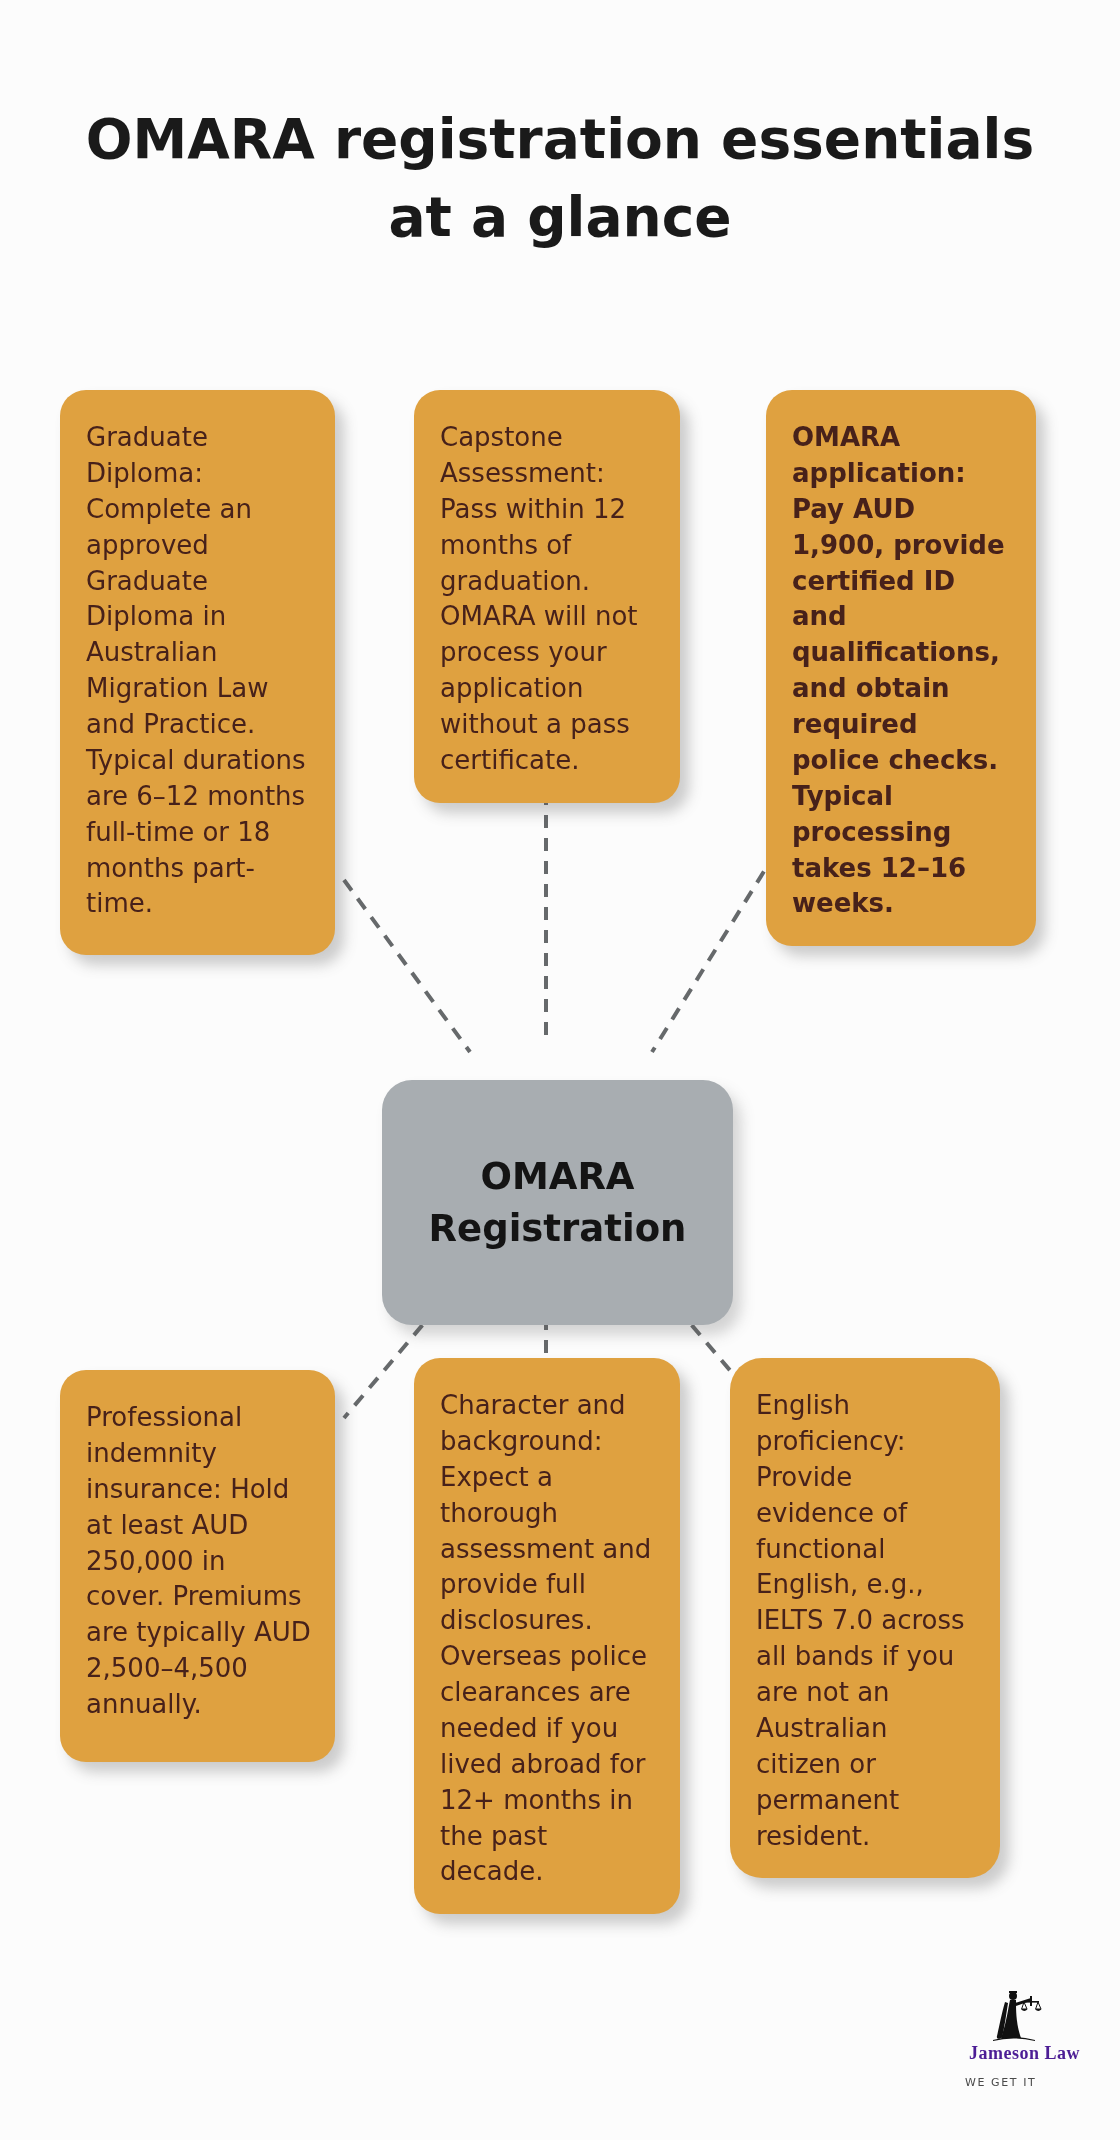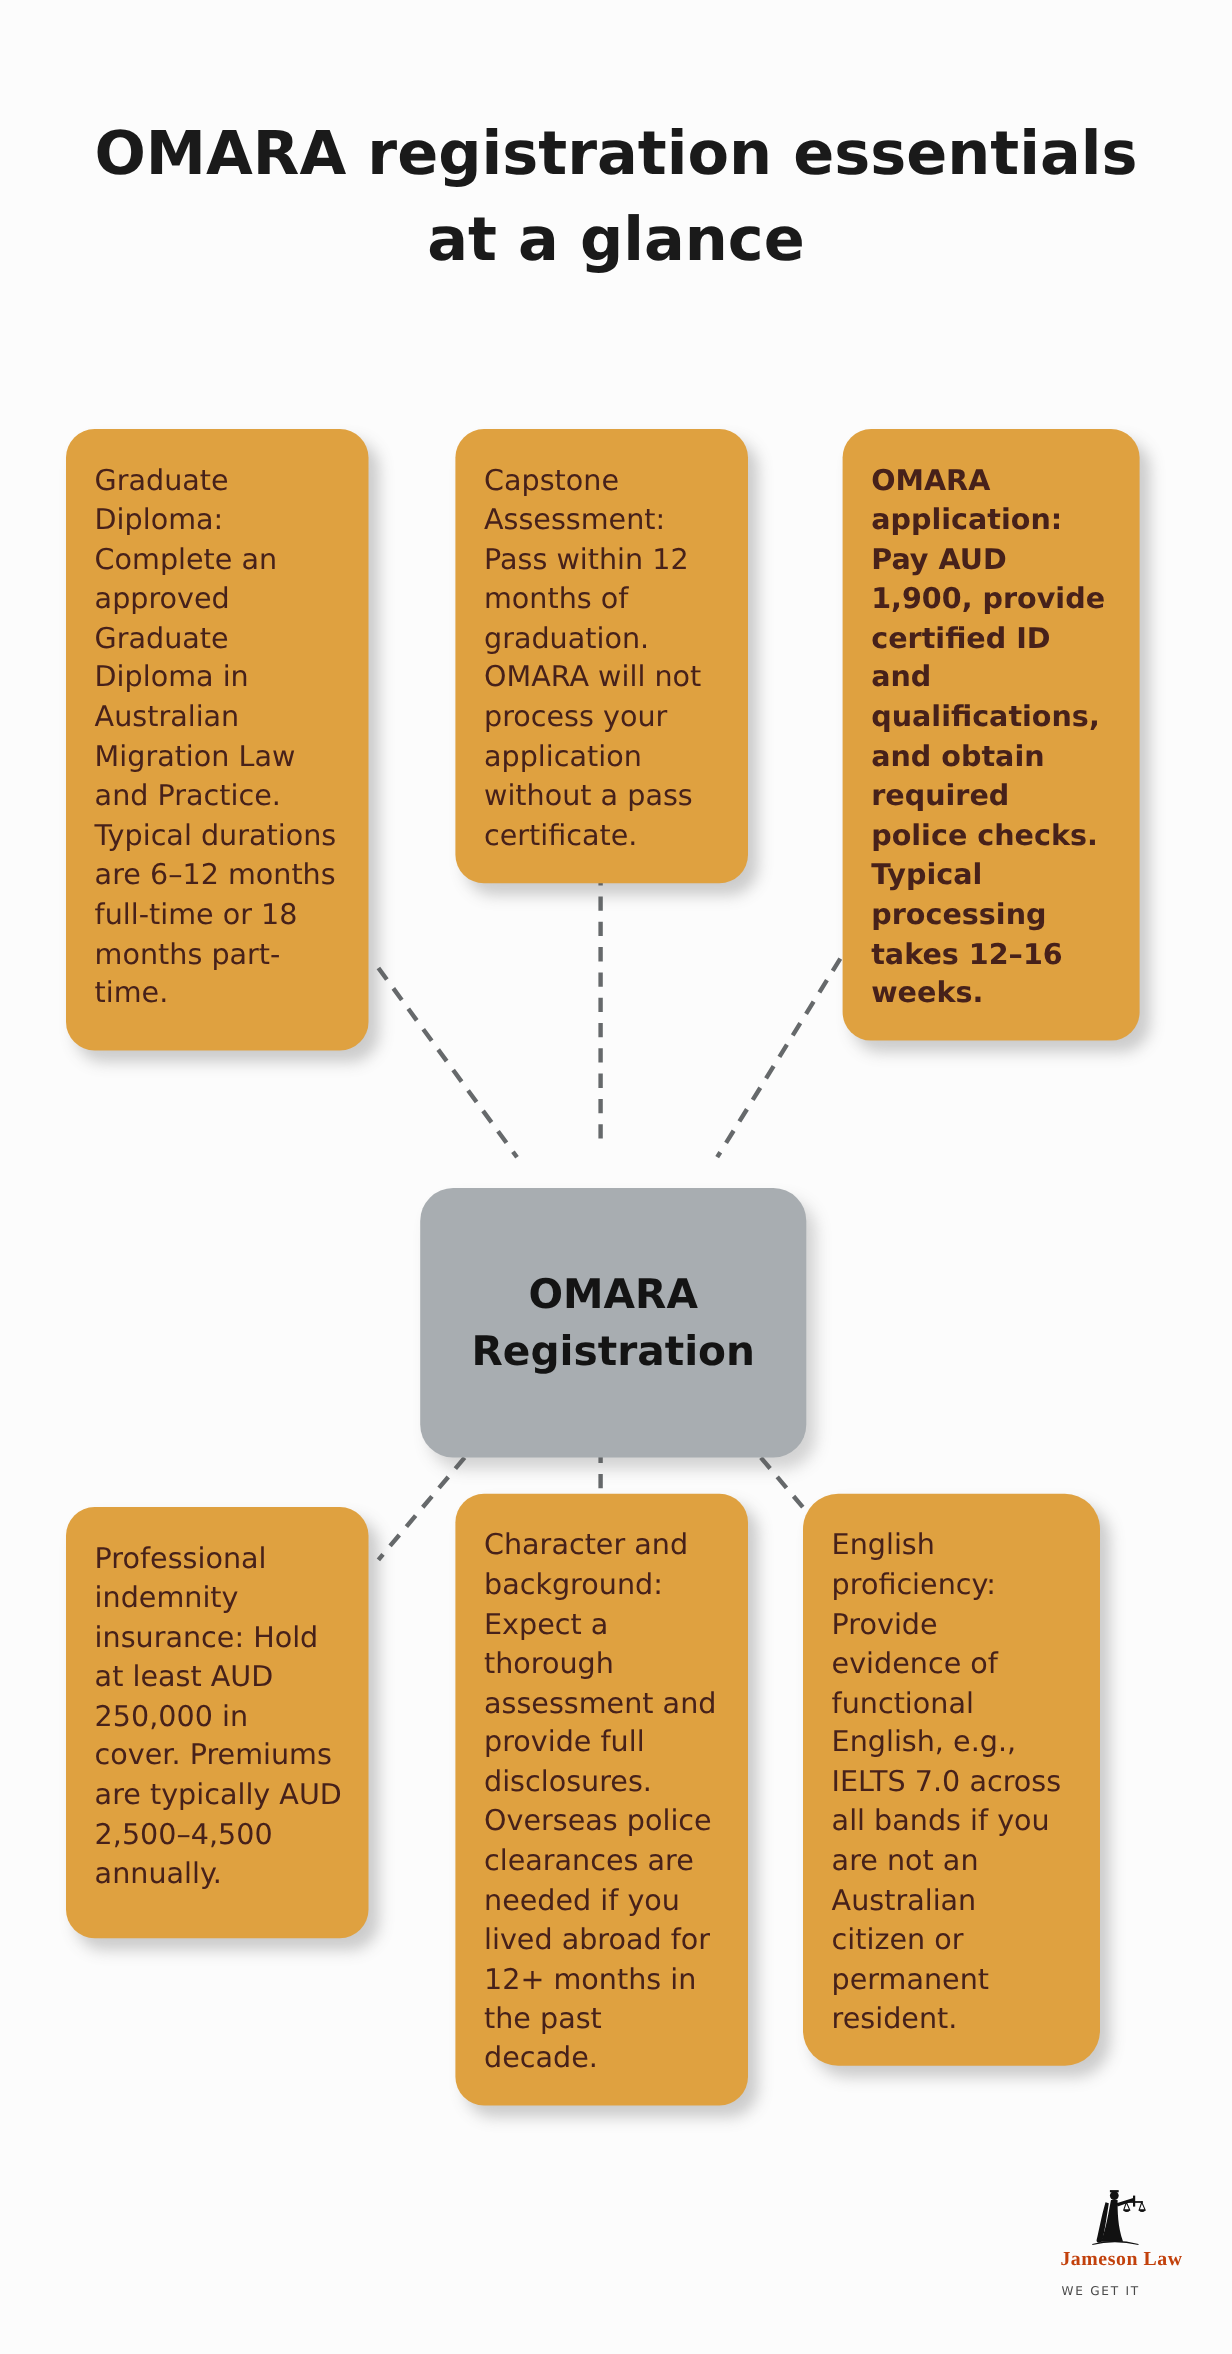--- a/index.html
+++ b/index.html
@@ -72,24 +72,24 @@
     position: absolute;
     left: 950px; top: 1990px;
     width: 130px;
     text-align: center;
   }
   .logo-mark { display: block; margin: 0 auto 2px auto; }
   .logo-name {
     font-family: "Liberation Serif", "DejaVu Serif", serif;
     font-weight: 700;
     font-size: 18px;
-    color: #c2410c;
+    color: #4c1d95;
     letter-spacing: 0.5px;
     line-height: 1.1;
-    text-align: left;
+    text-align: right;
     padding-left: 14px;
   }
   .logo-tagline {
     font-size: 11px;
     color: #4a4a4a;
     letter-spacing: 1.6px;
     text-align: left;
     padding-left: 15px;
     margin-top: 12px;
   }

